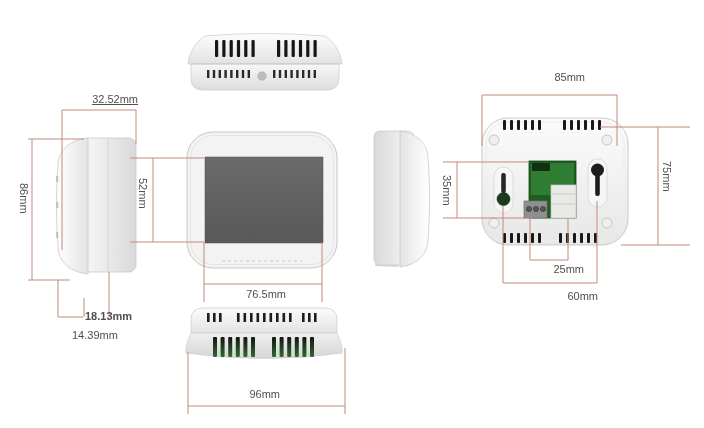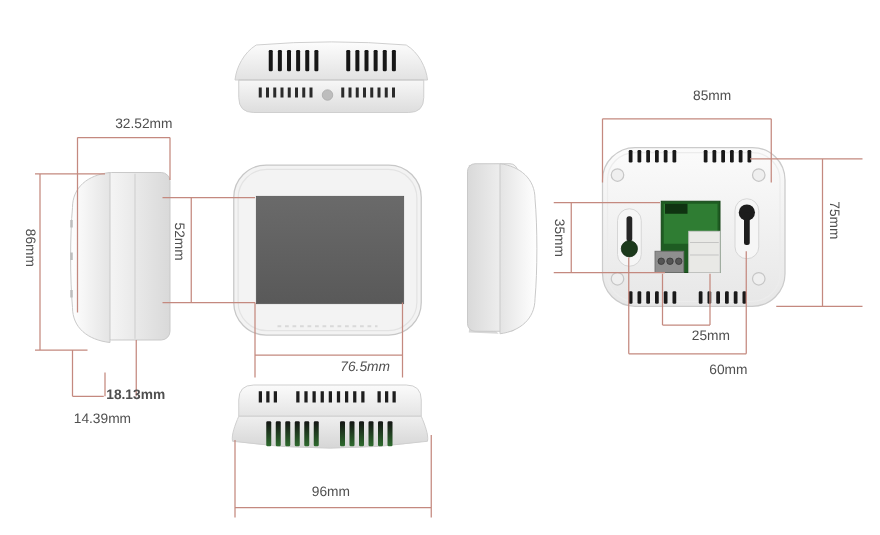--- a/index.html
+++ b/index.html
@@ -244,26 +244,26 @@
     <path d="M153,158 V242 M130,158 H204 M130,242 H204"></path>
     <path d="M204,242 V302 M322,242 V302 M204,284 H322"></path>
     <path d="M188,352 V414 M345,348 V414 M188,406 H345"></path>
     <path d="M482,95 H617 M482,95 V146 M617,95 V146"></path>
     <path d="M658,127 V245 M600,127 H690 M621,245 H690"></path>
     <path d="M457,162 V218 M443,162 H528 M443,218 H532"></path>
     <path d="M530,219 V260 M568,219 V260 M530,260 H568"></path>
     <path d="M503,206 V283 M597,201 V283 M503,283 H597"></path>
   </svg>
 
-  <div class="dim-label center" style="left:60px;top:93px;width:78px;">32.52mm</div>
+  <div class="dim-label center" style="left:60px;top:93px;width:78px;text-decoration:underline;">32.52mm</div>
   <div class="dim-label rot" style="left:30px;top:183px;">86mm</div>
   <div class="dim-label" style="left:85px;top:310px;font-weight:bold;">18.13mm</div>
-  <div class="dim-label" style="left:59px;top:329px;text-align:right;">14.39mm</div>
+  <div class="dim-label" style="left:72px;top:329px;text-align:right;">14.39mm</div>
   <div class="dim-label rot" style="left:149px;top:178px;">52mm</div>
-  <div class="dim-label center" style="left:232px;top:288px;width:80px;font-style:italic;">76.5mm</div>
+  <div class="dim-label center" style="left:206px;top:288px;width:80px;">76.5mm</div>
   <div class="dim-label center" style="left:200px;top:388px;width:80px;">96mm</div>
   <div class="dim-label center" style="left:515px;top:71px;width:70px;">85mm</div>
   <div class="dim-label rot" style="left:673px;top:161px;">75mm</div>
   <div class="dim-label rot" style="left:453px;top:175px;">35mm</div>
   <div class="dim-label center" style="left:514px;top:263px;width:70px;">25mm</div>
   <div class="dim-label center" style="left:528px;top:290px;width:70px;">60mm</div>
 
 </div>
 
 </body></html>

